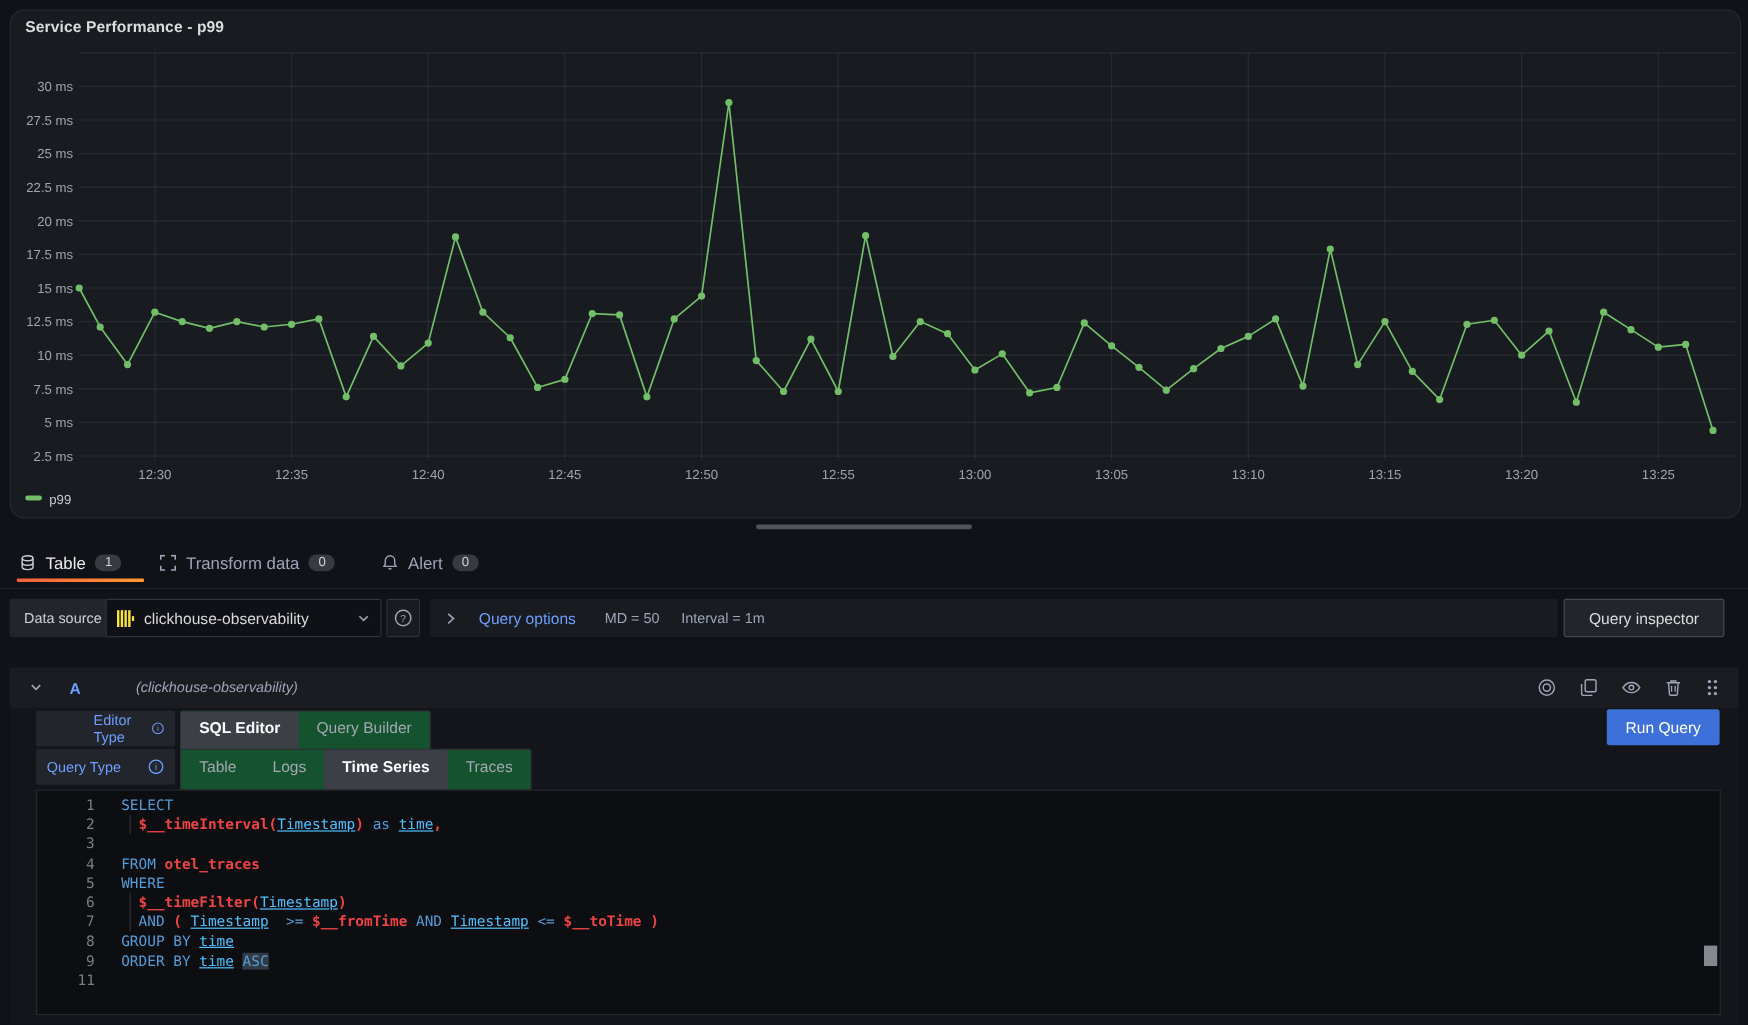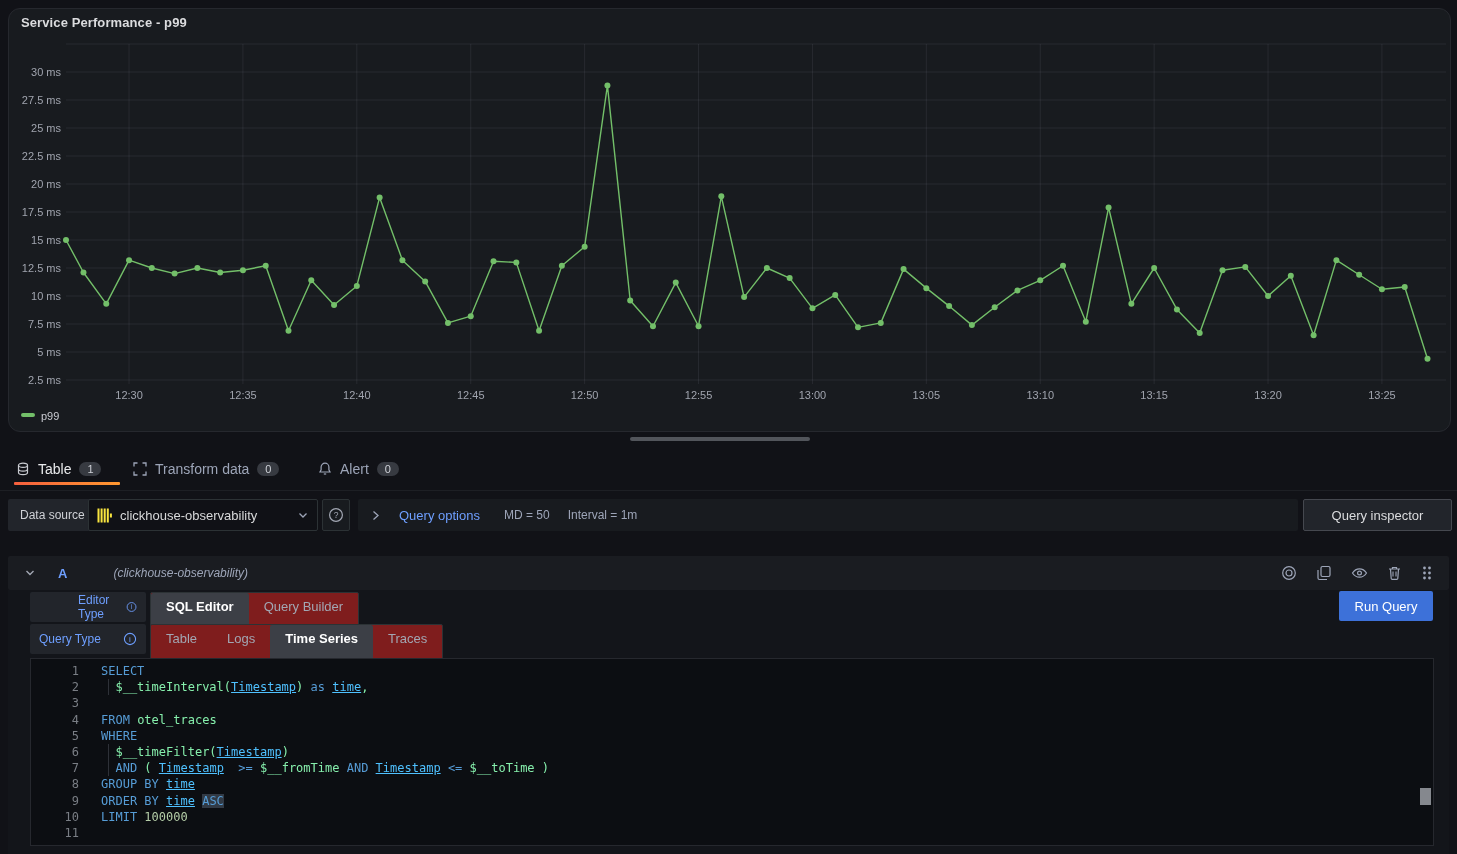--- a/index.html
+++ b/index.html
@@ -34,60 +34,60 @@
   #ds-picker{left:88px;top:499px;width:230px;height:32px;background:#101116;border:1px solid #2C3235;
     border-radius:2px;display:flex;align-items:center;gap:8px;padding:0 8px;box-sizing:border-box;cursor:pointer;}
   #ds-picker .name{font-size:13px;color:#D8D9DA;}
   #ds-picker .chev{margin-left:auto;}
   #ds-help{left:322px;top:499px;width:28px;height:32px;background:#181B1F;border:1px solid #2C3235;border-radius:2px;
     display:flex;align-items:center;justify-content:center;cursor:pointer;box-sizing:border-box;}
   #options-bar{left:358px;top:499px;width:940px;height:32px;background:#181B1F;border-radius:2px;
     display:flex;align-items:center;padding:0 12px;box-sizing:border-box;gap:18px;}
   #query-options-link{font-size:13px;font-weight:500;color:#6E9FFF;cursor:pointer;}
   .opt-meta{font-size:12px;color:#9DA5B8;}
-  #query-inspector-btn{left:1303px;top:499px;width:149px;height:32px;background:#22252B;border:1px solid #45484F;
+  #query-inspector-btn{left:1303px;top:499px;width:134px;height:32px;background:#22252B;border:1px solid #45484F;
     border-radius:2px;color:#DBDCDE;font-size:13px;font-weight:500;display:flex;align-items:center;justify-content:center;cursor:pointer;box-sizing:border-box;}
 
   
   #qrow-header{left:8px;top:556px;width:1441px;height:34px;background:#1A1C21;border-radius:2px;
     display:flex;align-items:center;padding:0 16px;box-sizing:border-box;}
   #qrow-ref{color:#6E9FFF;font-size:13px;font-weight:700;margin-left:22px;}
   #qrow-hint{color:#9DA5B8;font-size:12px;font-style:italic;margin-left:46px;}
   #qrow-icons{margin-left:auto;display:flex;align-items:center;gap:19px;}
   #qrow-icons svg{cursor:pointer;}
   #qrow-body{left:8px;top:590px;width:1441px;height:264px;background:#13151A;}
 
   .field-chip{position:absolute;left:30px;width:116px;height:30px;background:#22252B;border-radius:2px;
     display:flex;align-items:center;justify-content:space-between;padding:0 9px;box-sizing:border-box;}
   .field-chip .flbl{font-size:12px;font-weight:500;color:#6E9FFF;}
   #editor-type-chip{top:592px;padding-left:48px;}
   #query-type-chip{top:624px;}
 
-  .seg-group{position:absolute;left:150px;height:40px;display:inline-flex;background:#7f1d1d;
+  .seg-group{position:absolute;left:150px;height:40px;display:inline-flex;background:#14532d;
     border:1px solid #2C3235;border-radius:2px;box-sizing:border-box;overflow:hidden;justify-content:center;}
   #editor-type-group{top:592px;}
   #query-type-group{top:624px;}
   .seg-opt{padding:0 15px;line-height:28px;font-size:13px;color:#A2A7B3;cursor:pointer;white-space:nowrap;}
   .seg-opt.active{background:#3C3F46;color:#FFFFFF;font-weight:700;border-radius:2px;}
 
   #run-query-btn{left:1339px;top:591px;width:94px;height:30px;background:#3D71D9;border-radius:2px;color:#ffffff;
     font-size:13px;font-weight:500;display:flex;align-items:center;justify-content:center;cursor:pointer;}
 
   
   #sql-editor{left:30px;top:658px;width:1404px;height:188px;background:#0C0E12;border:1px solid #26282E;
     box-sizing:border-box;font-family:"DejaVu Sans Mono",monospace;font-size:12px;padding-top:4px;cursor:text;}
   .code-line{display:flex;height:16.2px;line-height:16.2px;}
   .ln{width:48px;text-align:right;color:#7A7E85;flex:0 0 48px;user-select:none;}
   .code{position:relative;white-space:pre;padding-left:22px;color:#D4D4D4;}
   .guide{position:absolute;left:29px;top:0;bottom:0;border-left:1px solid #2E3138;}
   .tk-kw{color:#569CD6;}
   .tk-id{color:#4FC1FF;text-decoration:underline;}
   .tk-num{color:#B5CEA8;}
   .tk-op{color:#569CD6;}
-  .tk-fg{color:#86efac;}
+  .tk-fg{color:#ef4444;font-weight:bold;}
   .sel{background:#323A45;}
   #ruler-marker{left:1420px;top:788px;width:11px;height:17px;background:#85888E;}
   svg{display:block;}
 </style>
 </head>
 <body>
 
 <div class="abs" id="chart-panel">
   <div class="abs" id="panel-title">Service Performance - p99</div>
   <svg class="abs" id="chart-svg" width="1439" height="420">
@@ -367,22 +367,18 @@
       </div>
       <div class="code-line">
         <span class="ln">8</span>
         <span class="code"><span class="tk-kw">GROUP BY</span><span class="tk-fg"> </span><span class="tk-id">time</span></span>
       </div>
       <div class="code-line">
         <span class="ln">9</span>
         <span class="code"><span class="tk-kw">ORDER BY</span><span class="tk-fg"> </span><span class="tk-id">time</span><span class="tk-fg"> </span><span class="tk-kw sel">ASC</span></span>
       </div>
       <div class="code-line">
-        <span class="ln">10</span>
-        <span class="code"><span class="tk-kw">LIMIT</span><span class="tk-fg"> </span><span class="tk-num">100000</span></span>
-      </div>
-      <div class="code-line">
         <span class="ln">11</span>
         <span class="code"></span>
       </div>
     </div>
 </div>
 <div class="abs" id="ruler-marker"></div>
 
 </body></html>

